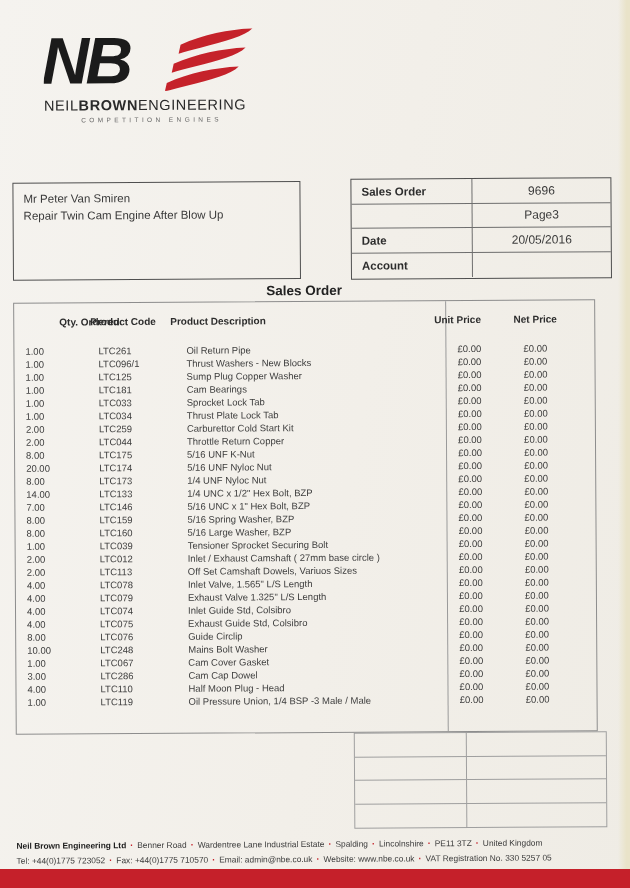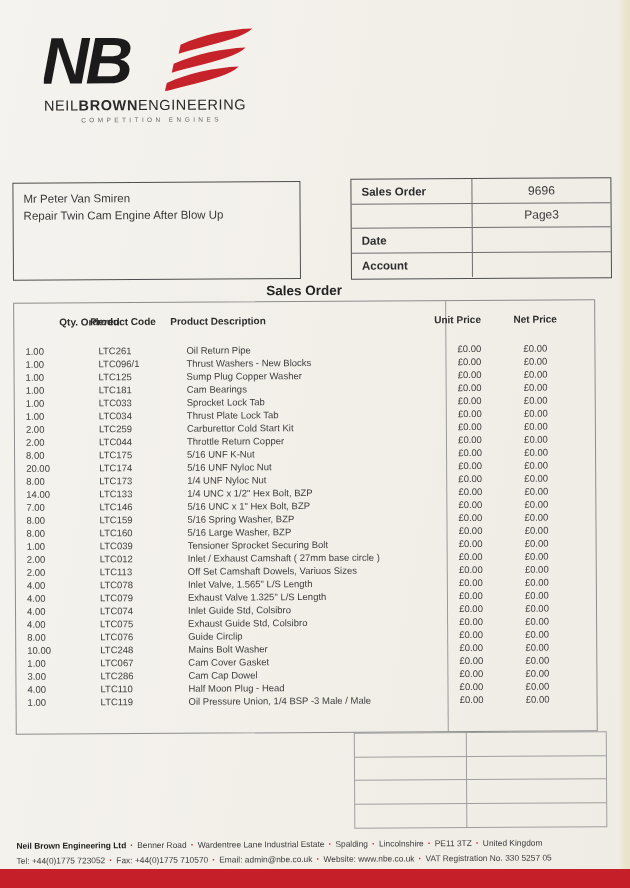--- a/index.html
+++ b/index.html
@@ -93,20 +93,21 @@
       <div class="oi-row">
         <div class="oi-label">Sales Order</div>
         <div class="oi-value">9696</div>
       </div>
       <div class="oi-row">
         <div class="oi-label"></div>
         <div class="oi-value">Page3</div>
       </div>
       <div class="oi-row">
         <div class="oi-label">Date</div>
+        <div class="oi-value">20/05/2016</div>
       </div>
       <div class="oi-row">
         <div class="oi-label">Account</div>
       </div>
     </div>
 
   <div class="doc-title">Sales Order</div>
 
   <div class="main-table">
     <div class="vline"></div>

